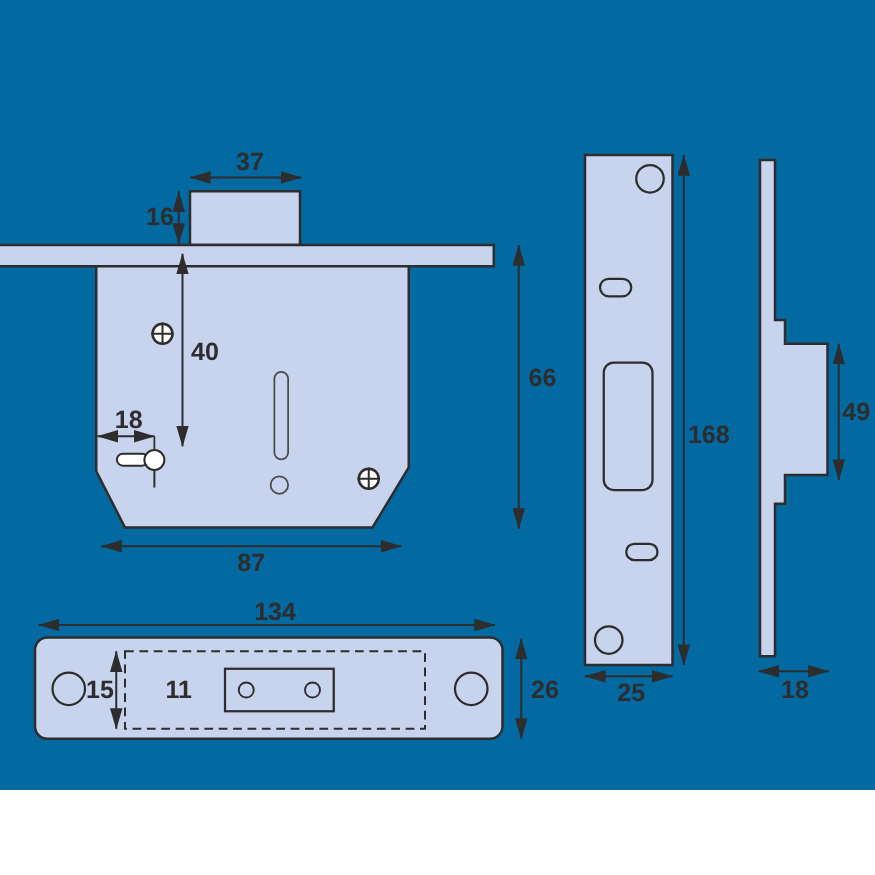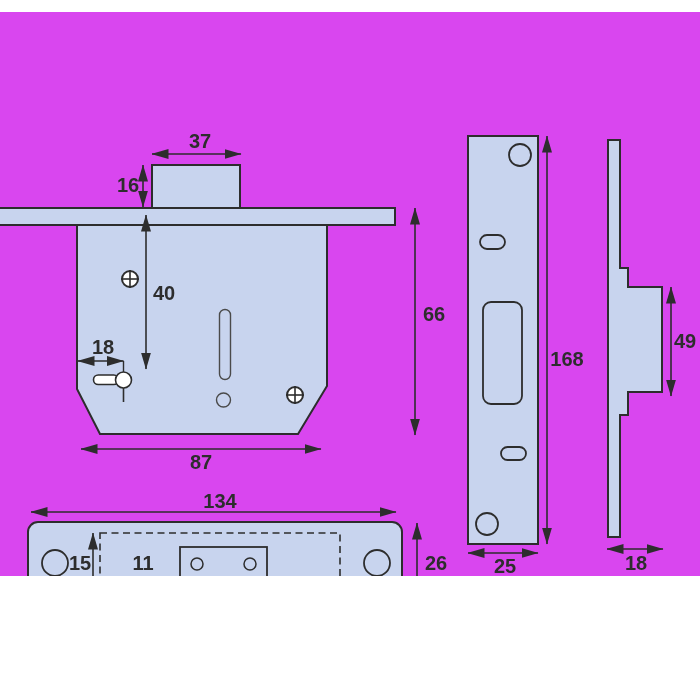--- a/index.html
+++ b/index.html
@@ -1,16 +1,16 @@
 <!DOCTYPE html>
 <html style="--fill: #c8d4ee; --line: #2d2d2d; --thin: #4a4a4a; --text: #2d2d2d;"><head>
 <meta charset="utf-8">
 <style>
   html,body{margin:0;padding:0;background:#fff;}
-  #canvas{width:700px;height:564px;position:relative;background:#d946ef;margin-top:12px;}
+  #canvas{width:700px;height:632px;position:relative;background:#0369a1;}
   svg{display:block;}
   text{font-family:"Liberation Sans",sans-serif;font-size:20px;font-weight:600;fill:var(--text);}
 </style>
 <style>
  .part{fill:var(--fill);stroke:var(--line);stroke-width:2;}
  .screw{fill:#ffffff;stroke:var(--line);stroke-width:2;}
  .white{fill:#ffffff;stroke:var(--line);stroke-width:1.6;}
  .ln{stroke:var(--line);stroke-width:1.6;}
  .dln{stroke:var(--line);stroke-width:1.4;}
  .thin{fill:none;stroke:var(--thin);stroke-width:1.4;}

